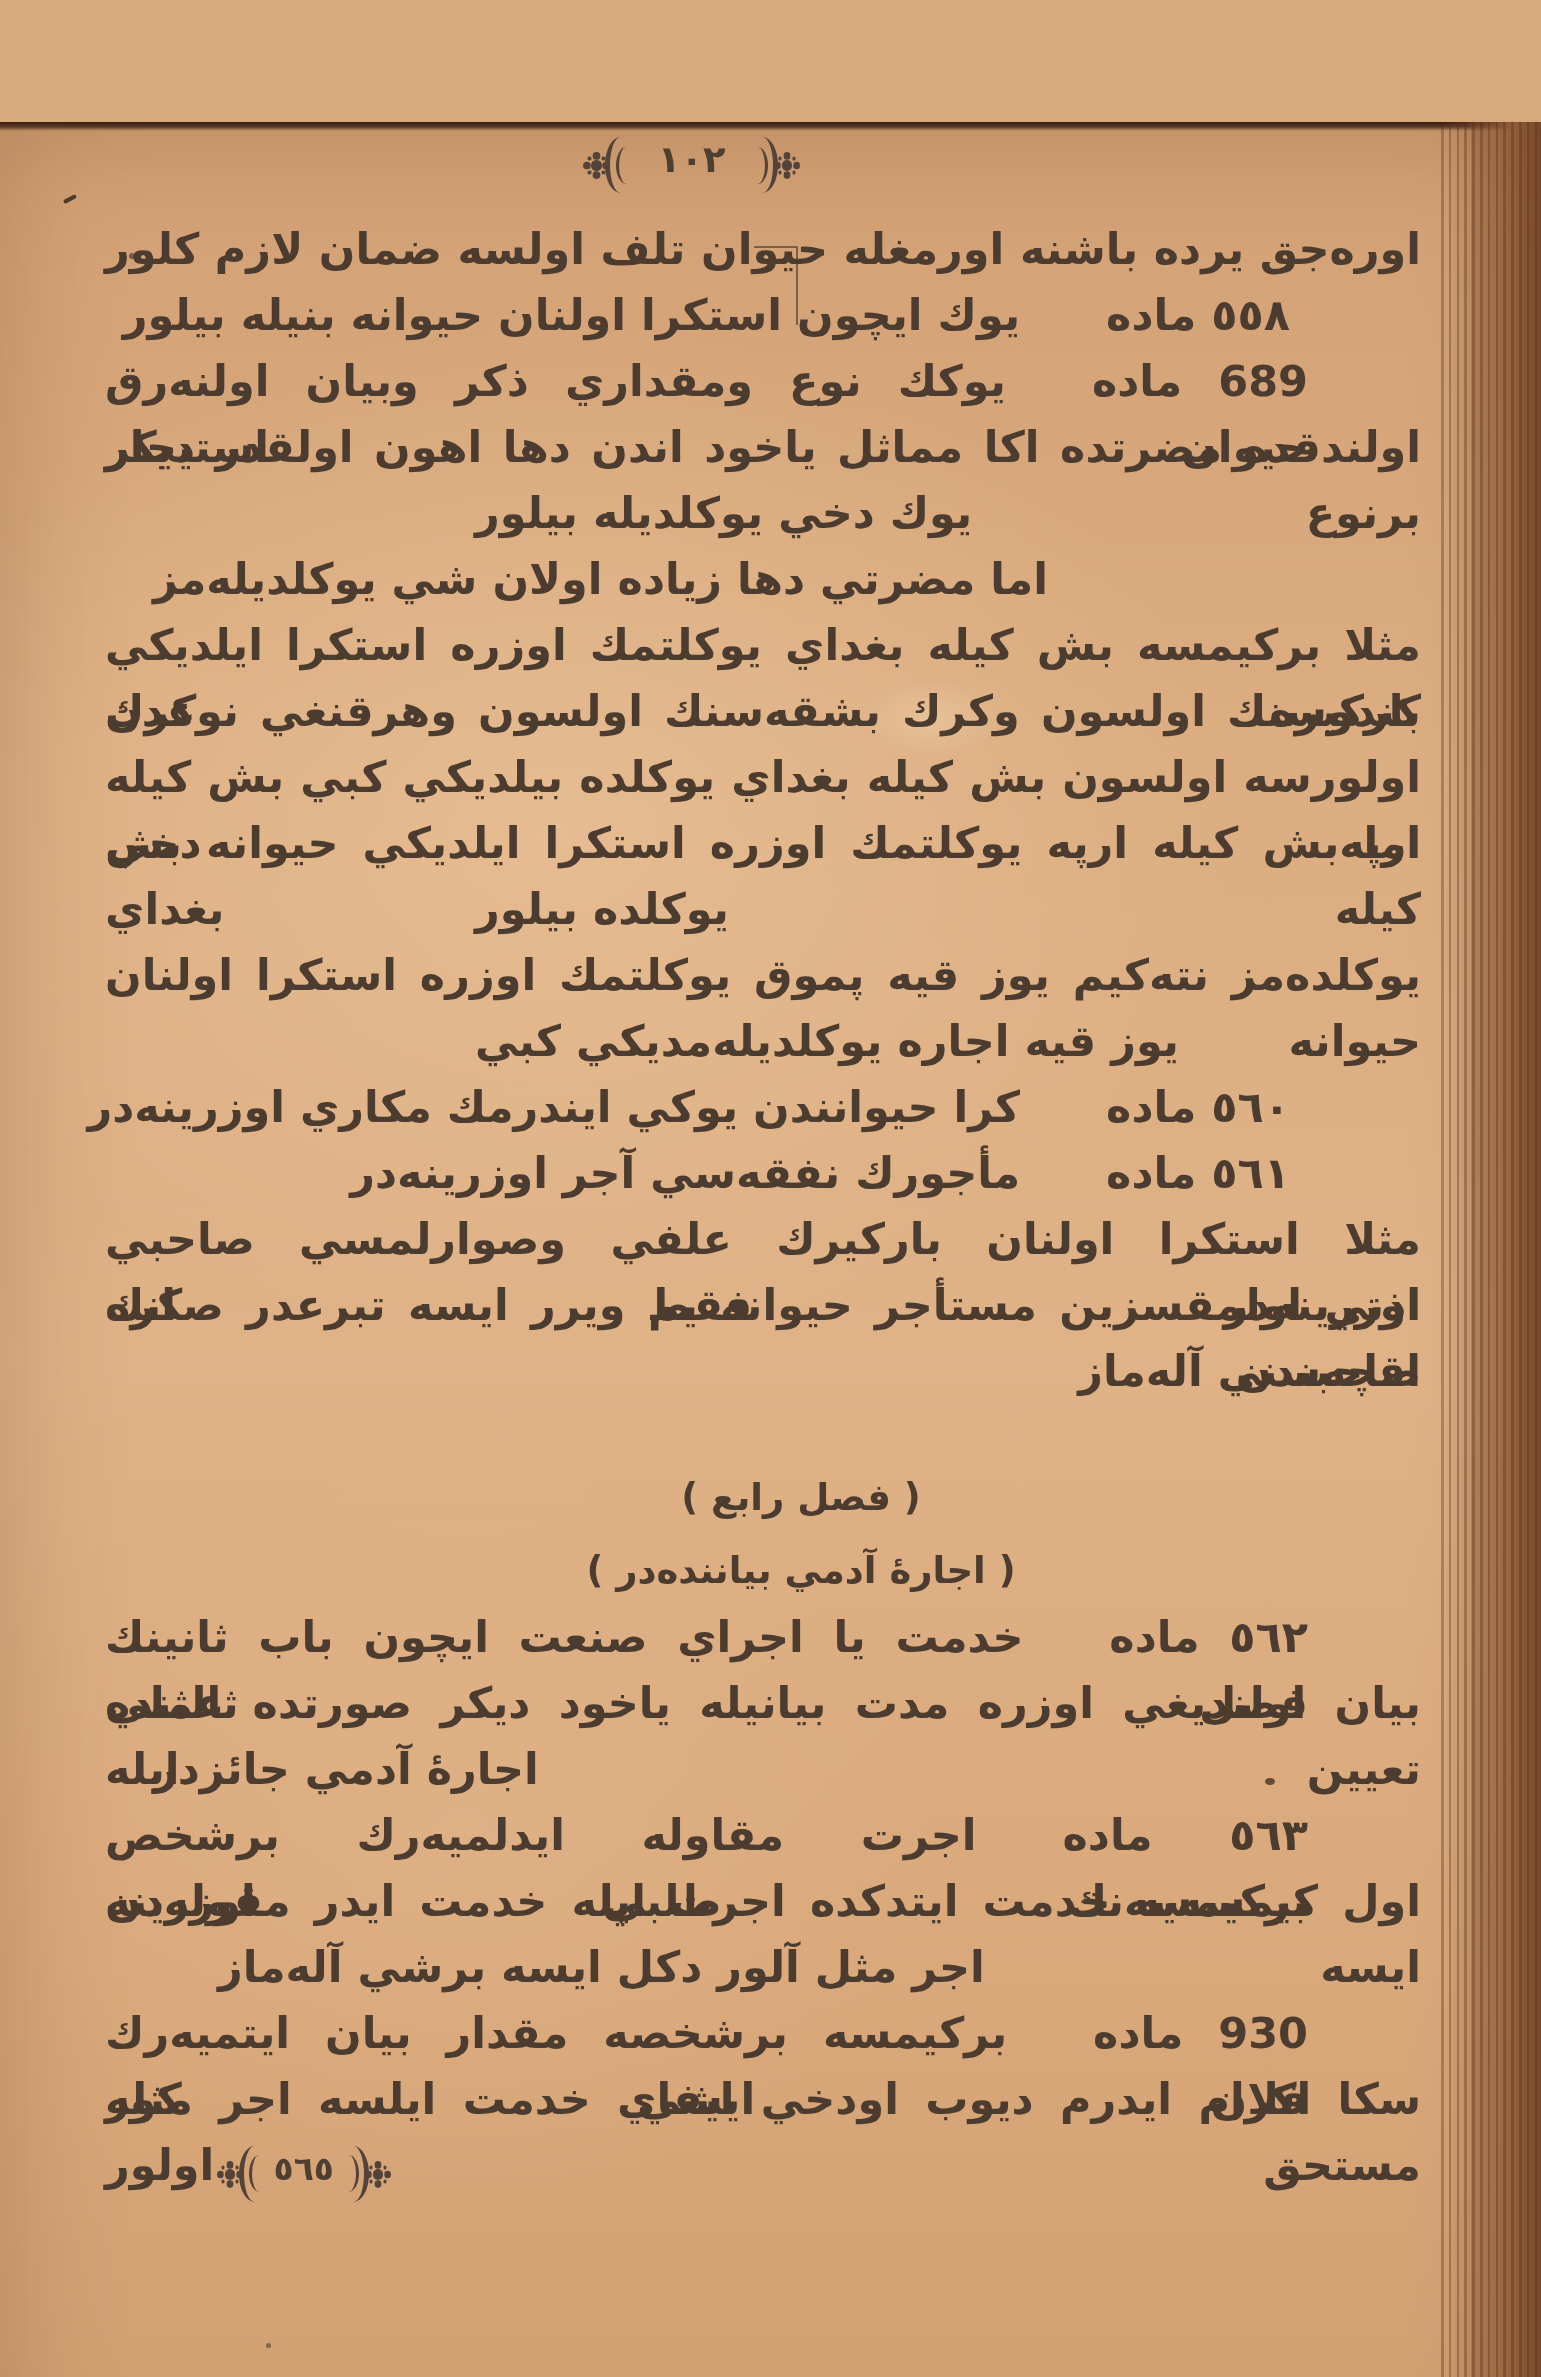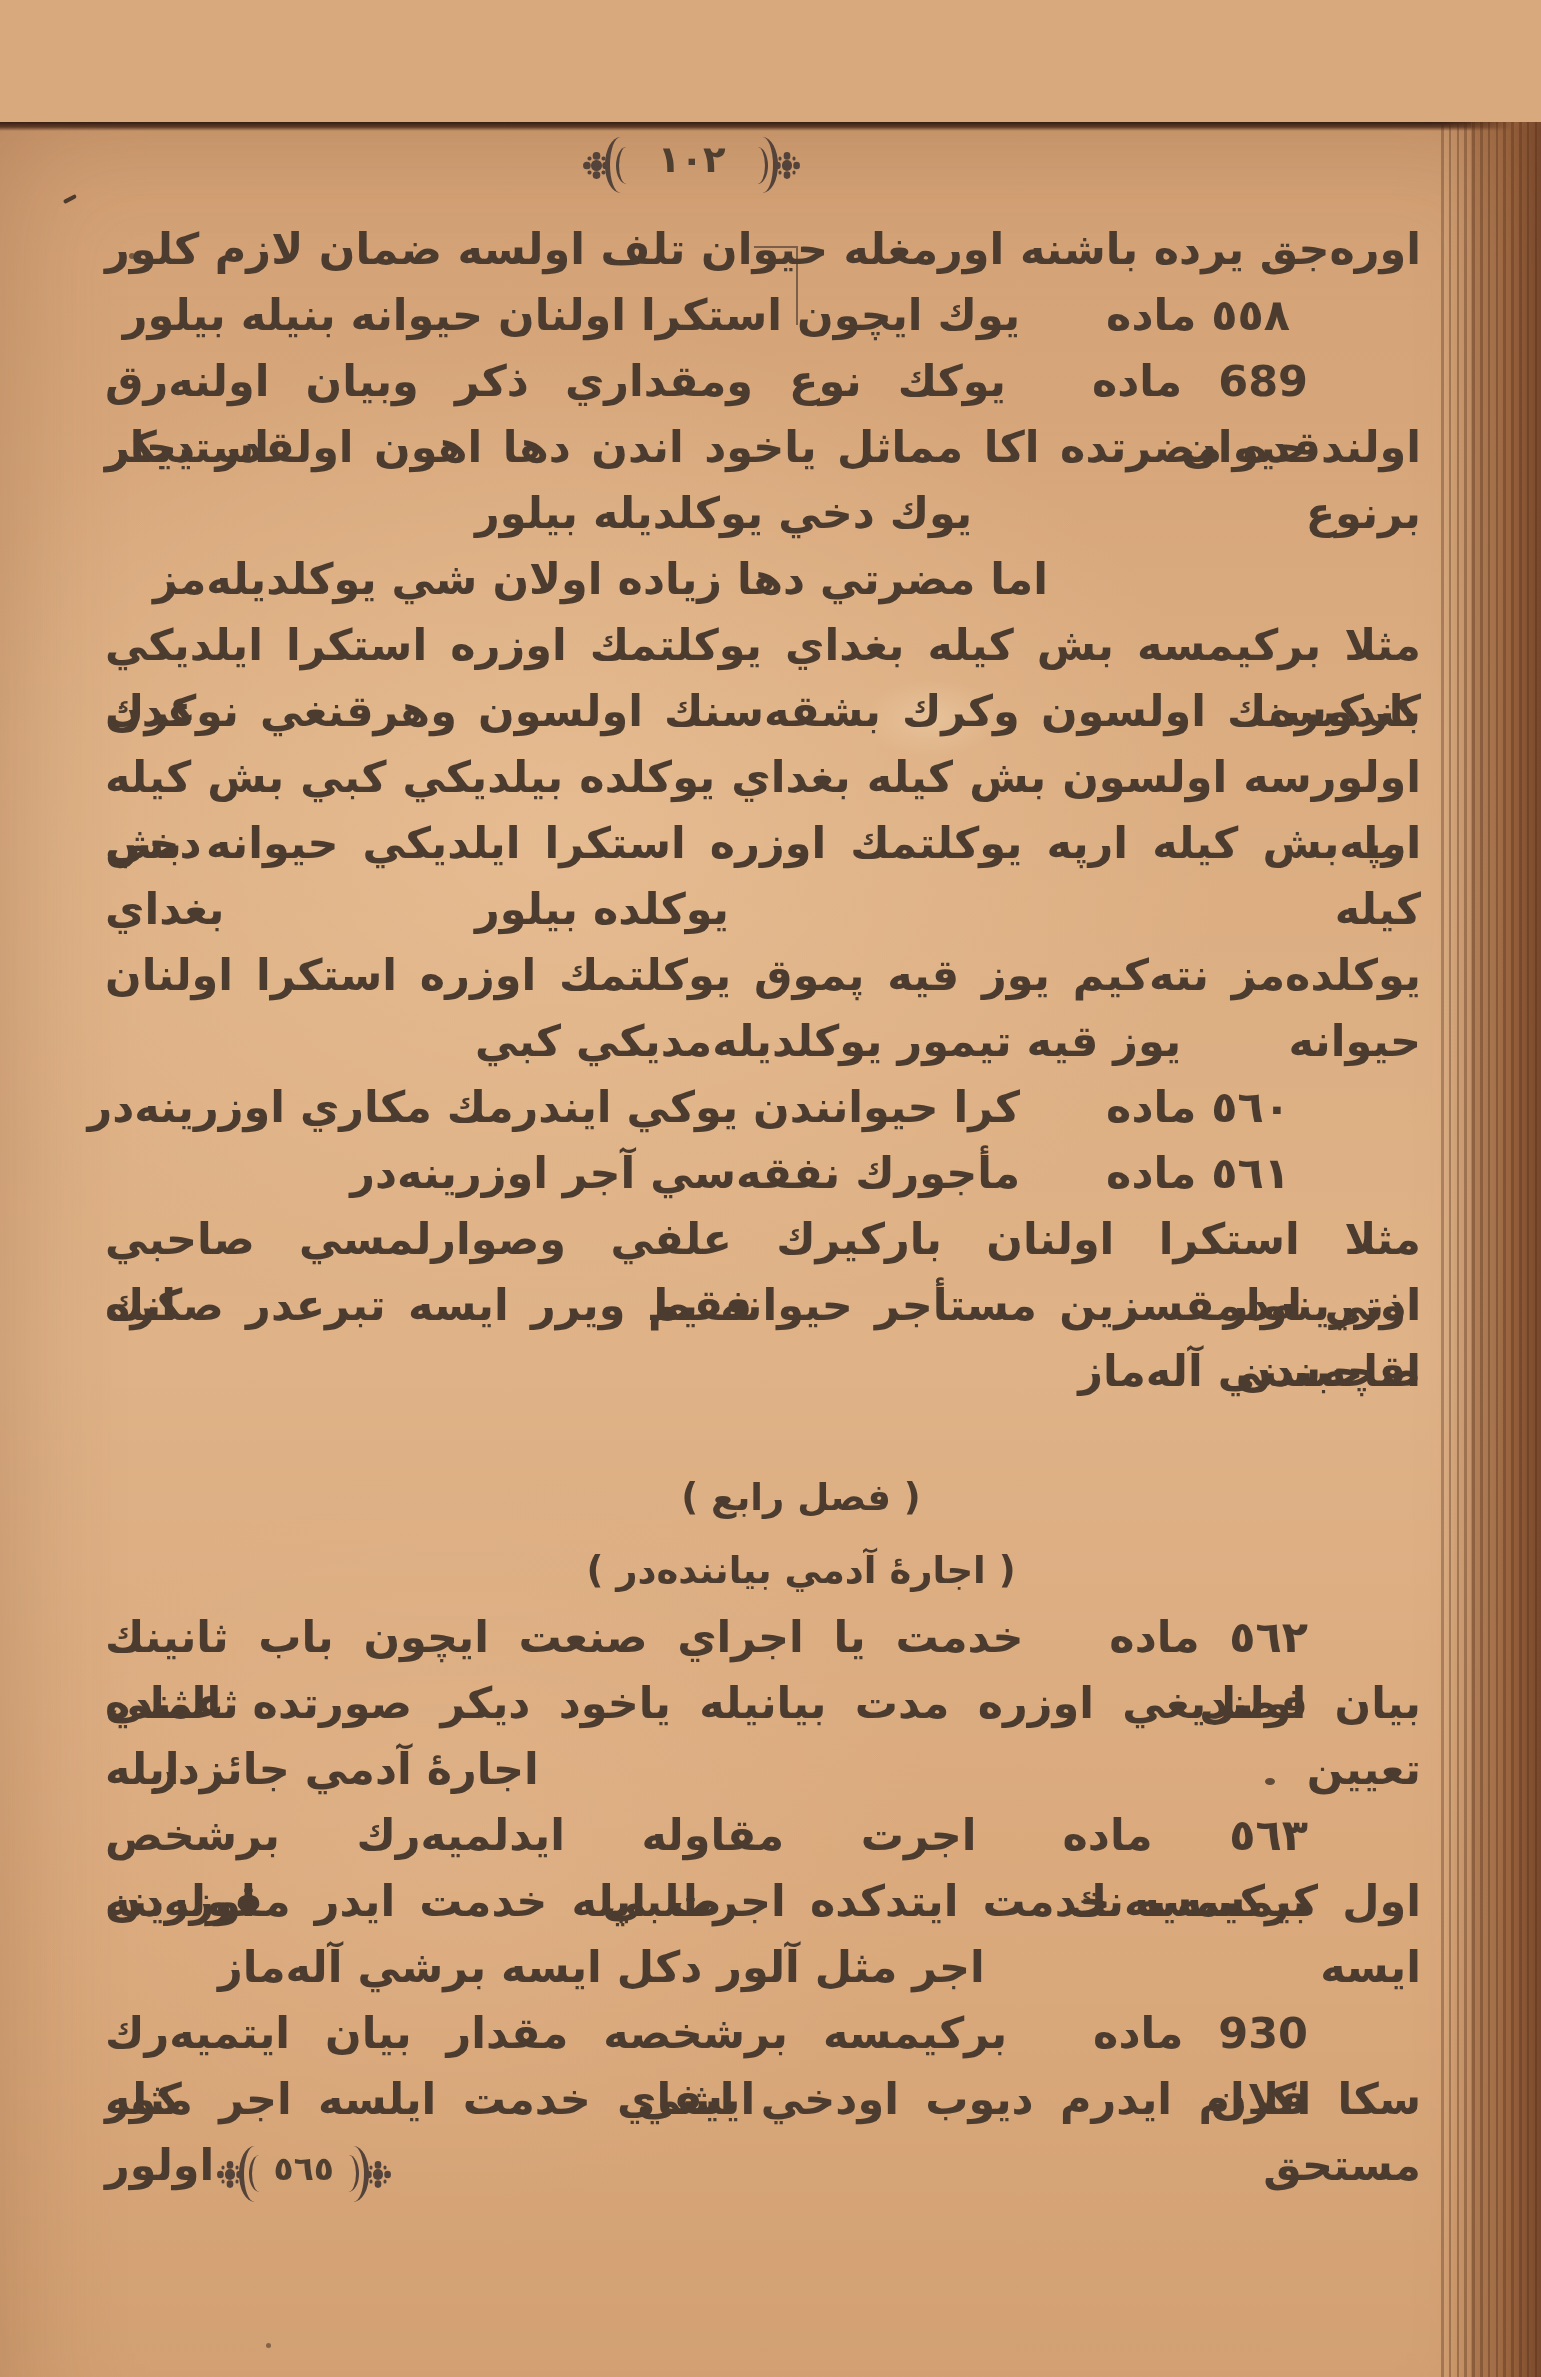--- a/index.html
+++ b/index.html
@@ -140,21 +140,21 @@
       <div class="line t-article">689 ماده  يوكك نوع ومقداري ذكر وبيان اولنه‌رق حيوان استيجار</div>
       <div class="line t-body">اولندقده مضرتده اكا مماثل ياخود اندن دها اهون اولقدر ديكر برنوع</div>
       <div class="line t-tail-mid">يوك دخي يوكلديله بيلور</div>
       <div class="line t-tail-left">اما مضرتي دها زياده اولان شي يوكلديله‌مز</div>
       <div class="line t-body">مثلا بركيمسه بش كيله بغداي يوكلتمك اوزره استكرا ايلديكي باركيره كرك</div>
       <div class="line t-body">كندوسنك اولسون وكرك بشقه‌سنك اولسون وهرقنغي نوعدن</div>
       <div class="line t-body">اولورسه اولسون بش كيله بغداي يوكلده بيلديكي كبي بش كيله ارپه دخي</div>
       <div class="line t-body">اما بش كيله ارپه يوكلتمك اوزره استكرا ايلديكي حيوانه بش كيله بغداي</div>
       <div class="line t-tail-mid">يوكلده بيلور</div>
       <div class="line t-body">يوكلده‌مز نته‌كيم يوز قيه پموق يوكلتمك اوزره استكرا اولنان حيوانه</div>
-      <div class="line t-tail-mid">يوز قيه تيمور يوكلديله‌مديكي كبي</div>
+      <div class="line t-tail-mid">يوز قيه اجاره يوكلديله‌مديكي كبي</div>
       <div class="line t-article-short">٥٦٠ ماده  كرا حيوانندن يوكي ايندرمك مكاري اوزرينه‌در</div>
       <div class="line t-article-short">٥٦١ ماده  مأجورك نفقه‌سي آجر اوزرينه‌در</div>
       <div class="line t-body">مثلا استكرا اولنان باركيرك علفي وصوارلمسي صاحبي اوزرينه‌در فقط انك</div>
       <div class="line t-body">اذني اولمقسزين مستأجر حيوانه يم ويرر ايسه تبرعدر صكره صاحبندن</div>
       <div class="line t-tail-left2">اقچه‌سني آله‌ماز</div>
       <div class="line t-heading1">( فصل رابع )</div>
       <div class="line t-heading2">( اجارهٔ آدمي بياننده‌در )</div>
       <div class="line t-article">٥٦٢ ماده  خدمت يا اجراي صنعت ايچون باب ثانينك فصل ثالثنده</div>
       <div class="line t-body">بيان اولنديغي اوزره مدت بيانيله ياخود ديكر صورتده عملي تعيين ايله</div>
       <div class="line t-tail-left">اجارهٔ آدمي جائزدر</div>

